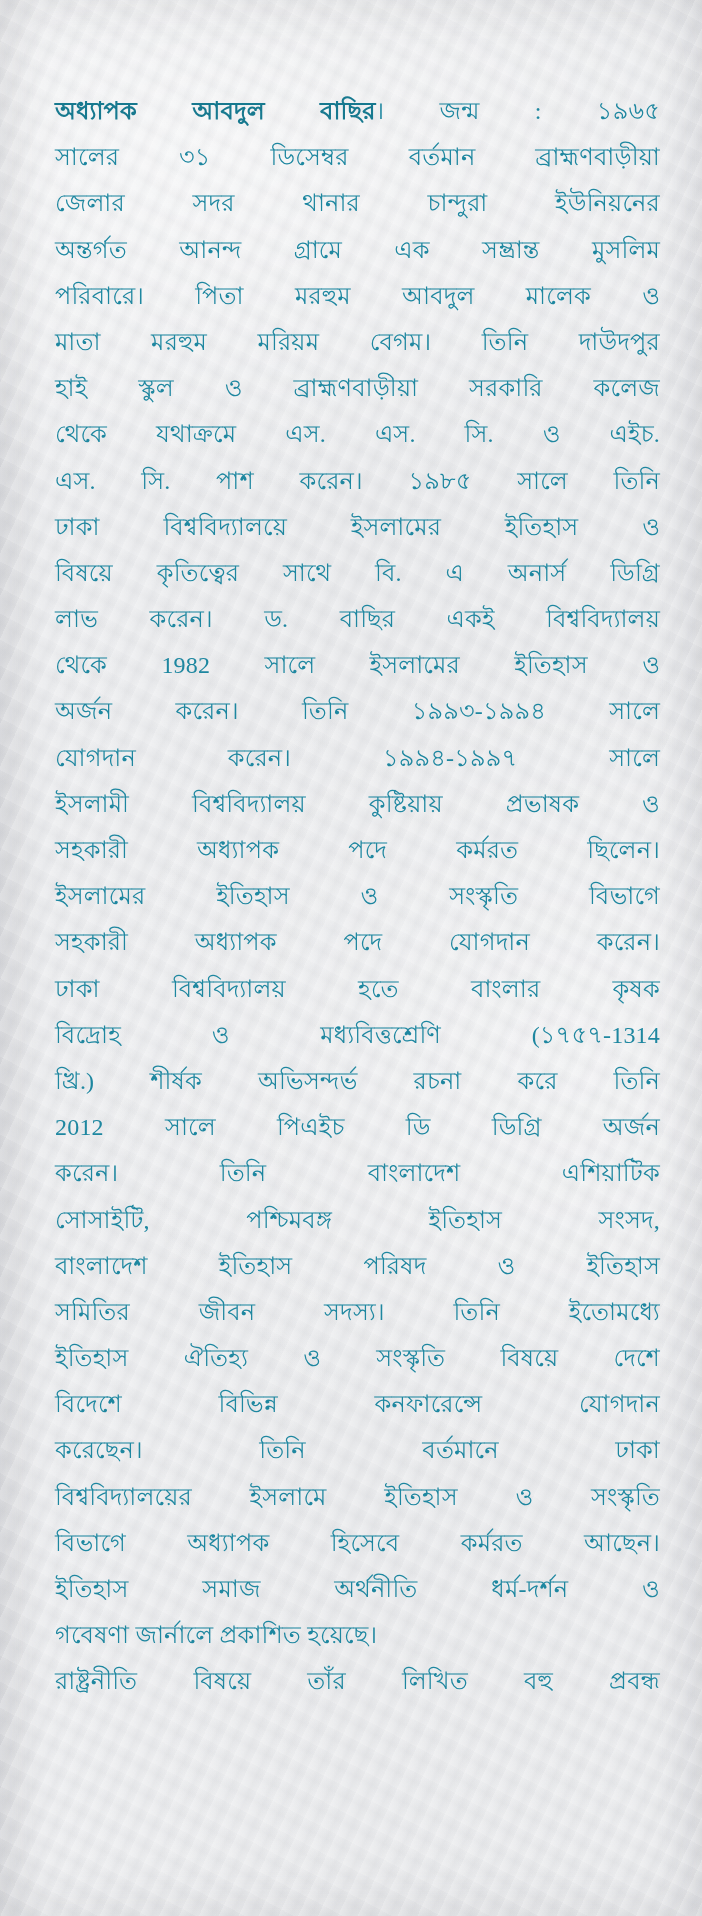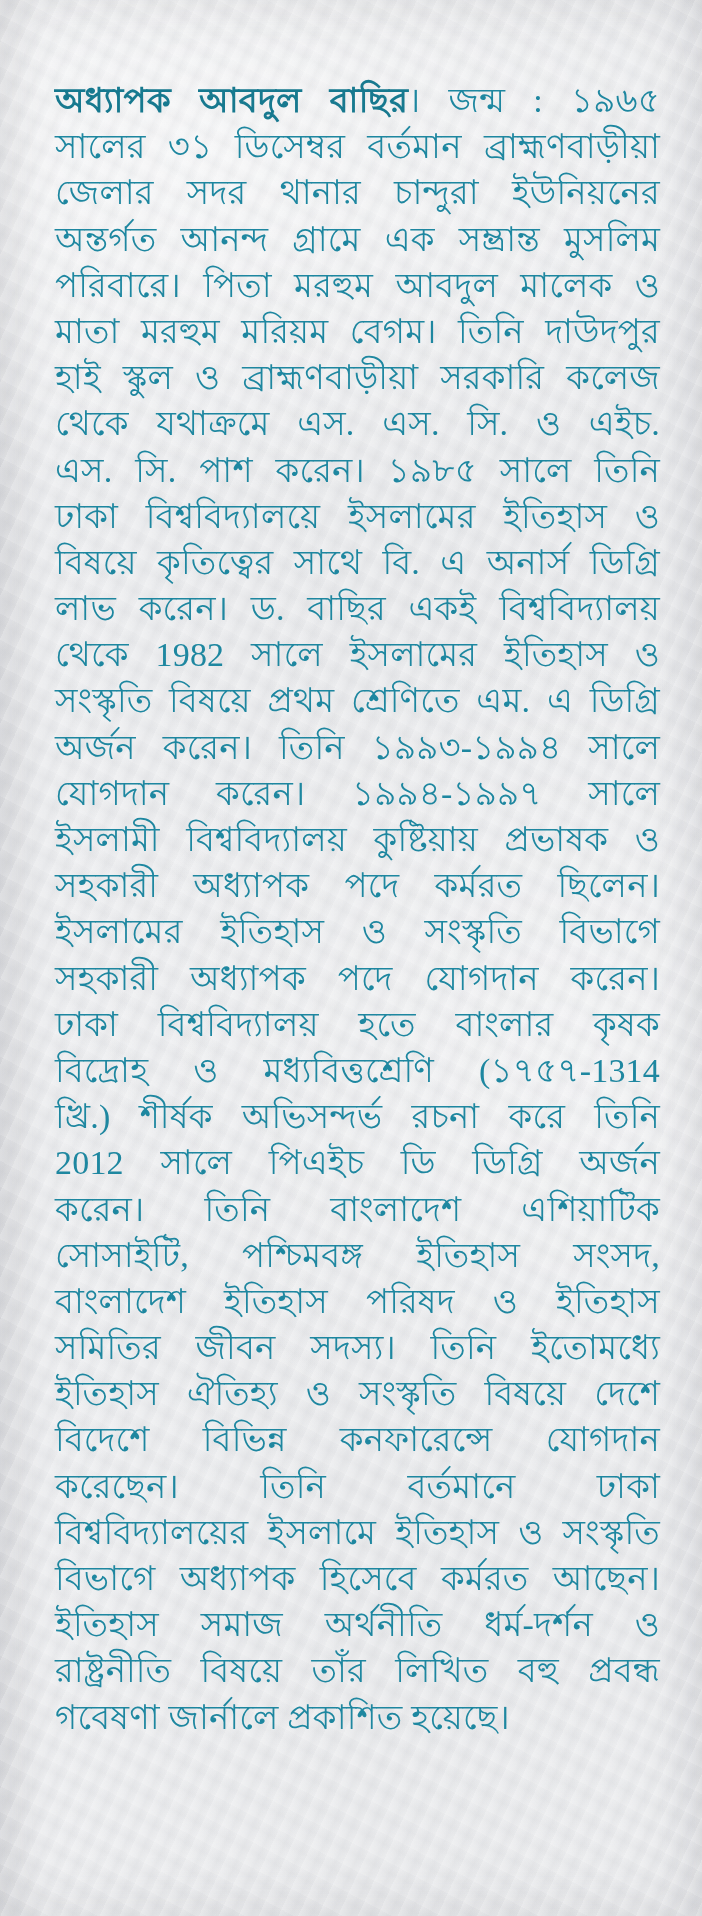--- a/index.html
+++ b/index.html
@@ -32,24 +32,24 @@
         rgba(255,255,255,0.20) 0px, rgba(255,255,255,0) 7px,
         rgba(170,172,178,0.07) 11px, rgba(255,255,255,0) 18px),
       repeating-linear-gradient(28deg,
         rgba(255,255,255,0.14) 0px, rgba(255,255,255,0) 9px,
         rgba(160,162,168,0.05) 14px, rgba(255,255,255,0) 23px);
     pointer-events: none;
   }
   .text-block {
     position: absolute;
     left: 55px;
-    top: 78px;
+    top: 88px;
     width: 605px;
     color: var(--ink, #1e87a0);
-    font-size: 34px;
+    font-size: 24px;
     line-height: 46.2px;
     letter-spacing: 0.2px;
   }
   .line {
     text-align: justify;
     text-align-last: justify;
     white-space: normal;
     height: 46.2px;
     overflow: visible;
   }
@@ -74,38 +74,37 @@
         <div class="line">অন্তর্গত আনন্দ গ্রামে এক সম্ভ্রান্ত মুসলিম</div>
         <div class="line">পরিবারে। পিতা মরহুম আবদুল মালেক ও</div>
         <div class="line">মাতা মরহুম মরিয়ম বেগম। তিনি দাউদপুর</div>
         <div class="line">হাই স্কুল ও ব্রাহ্মণবাড়ীয়া সরকারি কলেজ</div>
         <div class="line">থেকে যথাক্রমে এস. এস. সি. ও এইচ.</div>
         <div class="line">এস. সি. পাশ করেন। ১৯৮৫ সালে তিনি</div>
         <div class="line">ঢাকা বিশ্ববিদ্যালয়ে ইসলামের ইতিহাস ও</div>
         <div class="line">বিষয়ে কৃতিত্বের সাথে বি. এ অনার্স ডিগ্রি</div>
         <div class="line">লাভ করেন। ড. বাছির একই বিশ্ববিদ্যালয়</div>
         <div class="line">থেকে 1982 সালে ইসলামের ইতিহাস ও</div>
-        <div class="line">সংস্কৃতি বিষয়ে প্রথম শ্রেণিতে এম. এ ডিগ্রি</div>
         <div class="line">অর্জন করেন। তিনি ১৯৯৩-১৯৯৪ সালে</div>
         <div class="line">যোগদান করেন। ১৯৯৪-১৯৯৭ সালে</div>
         <div class="line">ইসলামী বিশ্ববিদ্যালয় কুষ্টিয়ায় প্রভাষক ও</div>
         <div class="line">সহকারী অধ্যাপক পদে কর্মরত ছিলেন।</div>
         <div class="line">ইসলামের ইতিহাস ও সংস্কৃতি বিভাগে</div>
         <div class="line">সহকারী অধ্যাপক পদে যোগদান করেন।</div>
         <div class="line">ঢাকা বিশ্ববিদ্যালয় হতে বাংলার কৃষক</div>
         <div class="line">বিদ্রোহ ও মধ্যবিত্তশ্রেণি (১৭৫৭-1314</div>
         <div class="line">খ্রি.) শীর্ষক অভিসন্দর্ভ রচনা করে তিনি</div>
         <div class="line">2012 সালে পিএইচ ডি ডিগ্রি অর্জন</div>
         <div class="line">করেন। তিনি বাংলাদেশ এশিয়াটিক</div>
         <div class="line">সোসাইটি, পশ্চিমবঙ্গ ইতিহাস সংসদ,</div>
         <div class="line">বাংলাদেশ ইতিহাস পরিষদ ও ইতিহাস</div>
         <div class="line">সমিতির জীবন সদস্য। তিনি ইতোমধ্যে</div>
         <div class="line">ইতিহাস ঐতিহ্য ও সংস্কৃতি বিষয়ে দেশে</div>
         <div class="line">বিদেশে বিভিন্ন কনফারেন্সে যোগদান</div>
         <div class="line">করেছেন। তিনি বর্তমানে ঢাকা</div>
         <div class="line">বিশ্ববিদ্যালয়ের ইসলামে ইতিহাস ও সংস্কৃতি</div>
         <div class="line">বিভাগে অধ্যাপক হিসেবে কর্মরত আছেন।</div>
         <div class="line">ইতিহাস সমাজ অর্থনীতি ধর্ম-দর্শন ও</div>
+        <div class="line last">গবেষণা জার্নালে প্রকাশিত হয়েছে।</div>
         <div class="line">রাষ্ট্রনীতি বিষয়ে তাঁর লিখিত বহু প্রবন্ধ</div>
-        <div class="line last">গবেষণা জার্নালে প্রকাশিত হয়েছে।</div>
       </div>
   </div>
 </div>
 
 </body></html>

